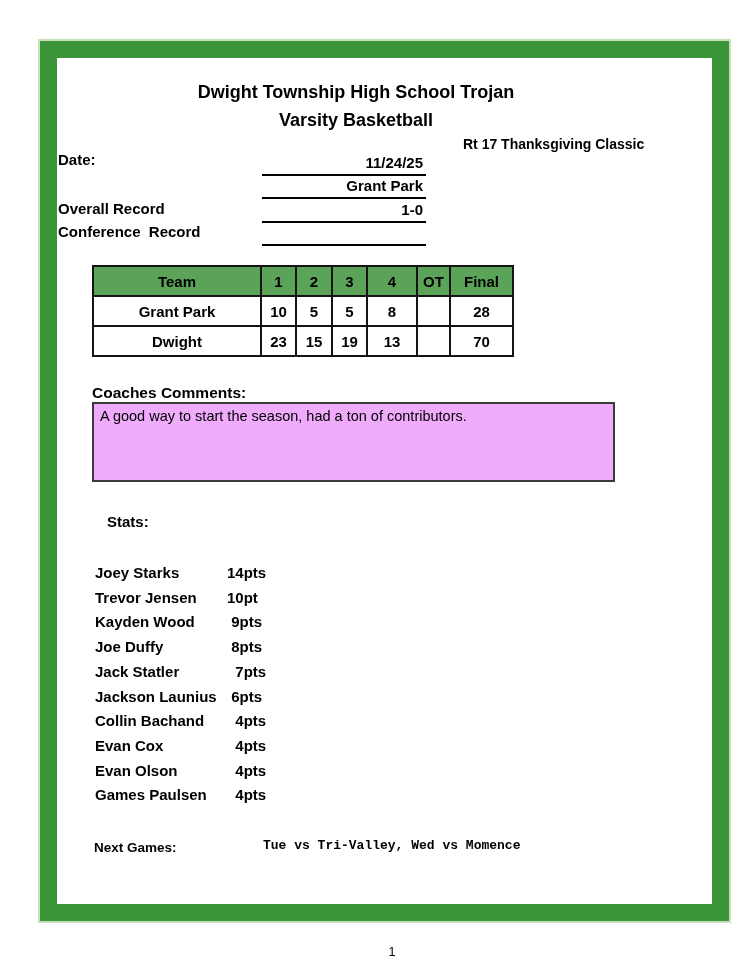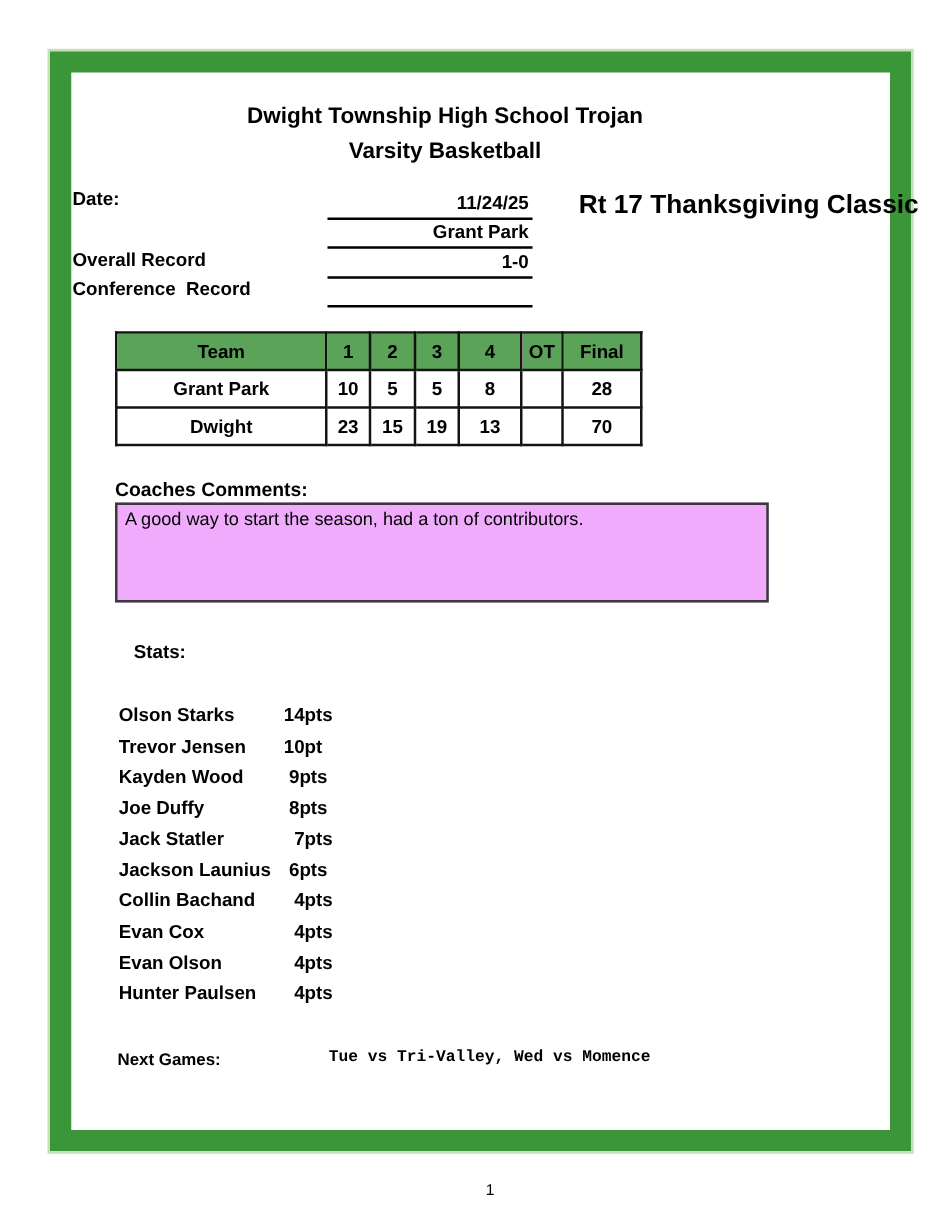--- a/index.html
+++ b/index.html
@@ -20,21 +20,21 @@
   .info-label{
     position:absolute;left:58px;width:237px;text-align:left;
     font-size:15px;font-weight:700;line-height:16px;white-space:pre;
   }
   .info-value{
     position:absolute;left:262px;width:161px;height:21px;line-height:19px;
     border-bottom:2px solid #000;text-align:right;padding-right:3px;
     font-size:15px;font-weight:700;box-sizing:content-box;
   }
   .event-name{
-    position:absolute;left:463px;top:152px;font-size:21px;font-weight:700;
+    position:absolute;left:463px;top:136px;font-size:14px;font-weight:700;
   }
   table.score{
     position:absolute;left:92px;top:265px;border-collapse:collapse;
     table-layout:fixed;
   }
   table.score td,table.score th{
     border:2px solid #141414;text-align:center;font-size:15px;font-weight:700;
     padding:0;height:28px;overflow:hidden;
   }
   table.score th{background:#5ba358;color:#000000;}
@@ -122,21 +122,21 @@
     </table>
 
   <div class="comments-heading">Coaches Comments:</div>
   <div class="comments-box">
     <span>A good way to start the season, had a ton of contributors.</span>
   </div>
 
   <div class="stats-heading">Stats:</div>
   <div class="stats-list">
     <div class="stat-row">
-      <span class="stat-name">Olson Starks</span><span>14pts</span>
+      <span class="stat-name">Joey Starks</span><span>14pts</span>
     </div>
     <div class="stat-row">
       <span class="stat-name">Trevor Jensen</span><span>10pt</span>
     </div>
     <div class="stat-row">
       <span class="stat-name">Kayden Wood</span><span> 9pts</span>
     </div>
     <div class="stat-row">
       <span class="stat-name">Joe Duffy</span><span> 8pts</span>
     </div>
@@ -149,21 +149,21 @@
     <div class="stat-row">
       <span class="stat-name">Collin Bachand</span><span>  4pts</span>
     </div>
     <div class="stat-row">
       <span class="stat-name">Evan Cox</span><span>  4pts</span>
     </div>
     <div class="stat-row">
       <span class="stat-name">Evan Olson</span><span>  4pts</span>
     </div>
     <div class="stat-row">
-      <span class="stat-name">Hunter Paulsen</span><span>  4pts</span>
+      <span class="stat-name">Games Paulsen</span><span>  4pts</span>
     </div>
   </div>
 
   <div class="next-label">Next Games:</div>
   <div class="next-value">Tue vs Tri-Valley, Wed vs Momence</div>
 
   <div class="page-number">1</div>
 
 </div>
 

